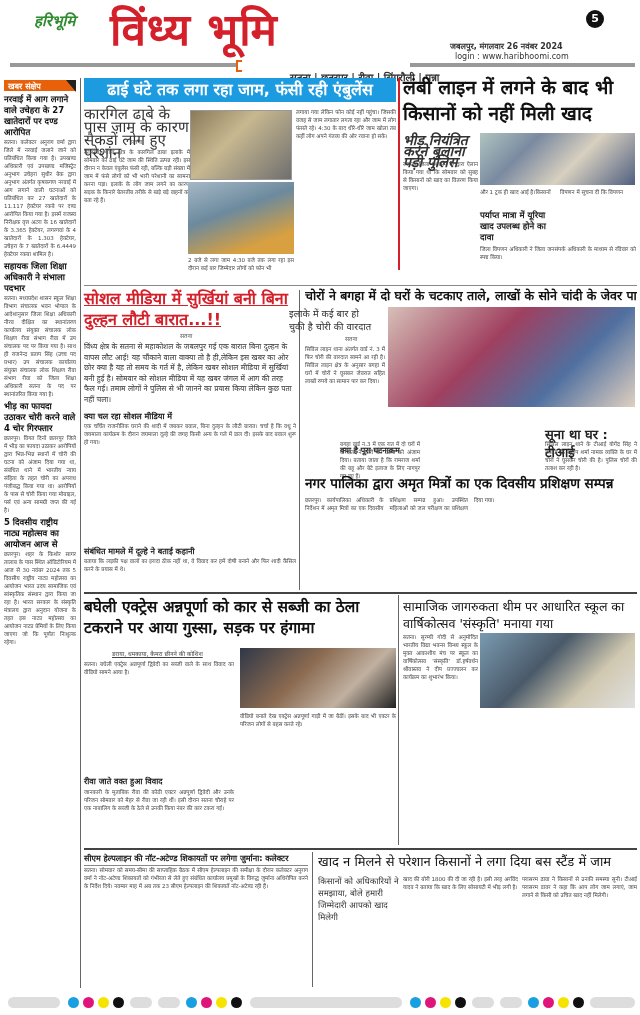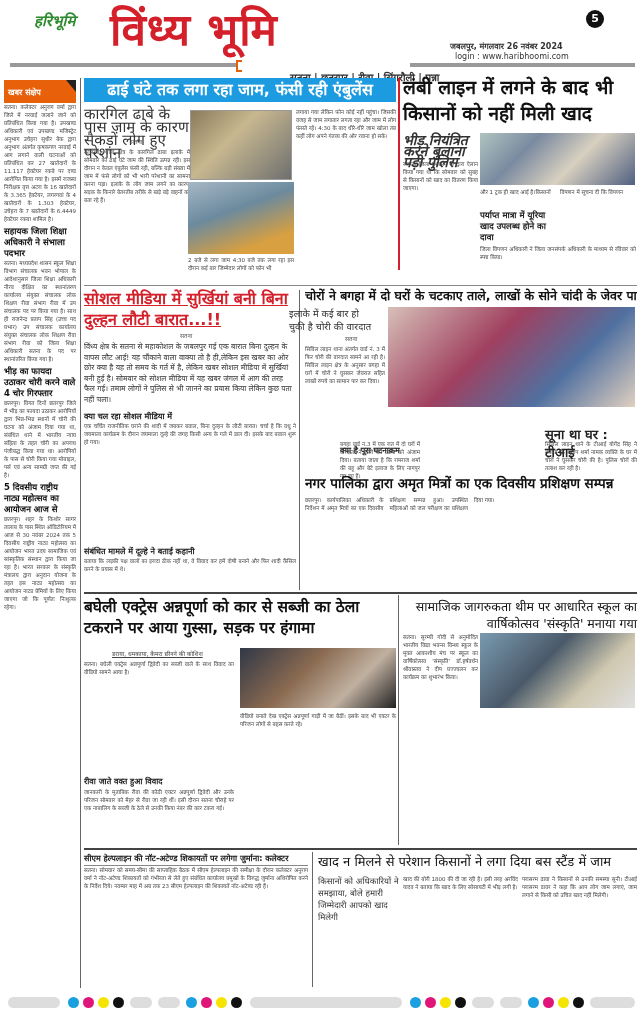--- a/index.html
+++ b/index.html
@@ -7,21 +7,21 @@
   .abs { position: absolute; }
   .masthead-brand { left: 34px; top: 10px; color: #2e8b2e; font-weight: bold; font-size: 15px; font-style: italic; }
   .masthead-title { left: 110px; top: 2px; color: #d4202a; font-size: 44px; font-weight: bold; letter-spacing: 1px; line-height: 56px; }
   .page-num { left: 586px; top: 10px; width: 18px; height: 18px; border-radius: 50%; background: #111; color: #fff; font-size: 11px; font-weight: bold; text-align: center; line-height: 18px; }
   .dateline { left: 450px; top: 40px; font-size: 8px; font-weight: bold; color: #333; }
   .login { left: 455px; top: 52px; font-size: 8px; color: #333; }
   .grey-bar { left: 10px; top: 63px; width: 228px; height: 4px; background: #999; }
   .grey-bar2 { left: 410px; top: 63px; width: 225px; height: 4px; background: #999; }
   .cities { left: 290px; top: 70px; font-size: 10px; font-weight: bold; color: #333; }
   .col-left { left: 4px; top: 80px; width: 72px; }
-  .khabar-tag { background: #e8600a; color: #fff; font-weight: bold; font-size: 8px; padding: 6px 4px; width: 72px; position: relative; }
+  .khabar-tag { background: #e8600a; color: #fff; font-weight: bold; font-size: 8px; padding: 0 4px; width: 72px; position: relative; }
   .khabar-tag::after { content: ""; position: absolute; right: 0; top: 0; border-top: 12px solid #222; border-left: 10px solid transparent; }
   .brief-head { font-weight: bold; font-size: 8.5px; line-height: 11px; margin-top: 3px; color: #111; }
   .brief-body { font-size: 5.5px; line-height: 8px; color: #444; text-align: justify; }
   .vline { background: #666; width: 1px; }
   .hline { background: #444; height: 2px; }
   .blue-head { background: #1d9be0; color: #fff; font-weight: bold; text-align: center; }
   .red-text { color: #d4202a; font-weight: bold; }
   .body-text { font-size: 5.5px; line-height: 8px; color: #444; text-align: justify; }
   .sub-head { font-weight: bold; color: #222; }
   .photo { background: linear-gradient(135deg,#8a7a5a,#c8b890 40%,#6f6f6f); border: 1px solid #999; }
@@ -42,20 +42,21 @@
 <div class="abs page-num">5</div>
 <div class="abs dateline">जबलपुर, मंगलवार 26 नवंबर 2024</div>
 <div class="abs login">login : www.haribhoomi.com</div>
 <div class="abs grey-bar"></div>
 <div class="abs" style="left:236px;top:60px;width:6px;height:12px;border-left:2px solid #e8600a;border-top:2px solid #e8600a;border-bottom:2px solid #e8600a;"></div>
 <div class="abs grey-bar2"></div>
 <div class="abs cities">सतना | छतरपुर | रीवा | सिंगरौली | पन्ना</div>
 
 <div class="abs col-left">
   <div class="khabar-tag">खबर संक्षेप</div>
+  <div class="brief-head">नरवाई में आग लगाने वाले उचेहरा के 27 खातेदारों पर दण्ड आरोपित</div>
   <div class="brief-body">सतना। कलेक्टर अनुराग वर्मा द्वारा जिले में नरवाई जलाने जाने को प्रतिबंधित किया गया है। उपखण्ड अधिकारी एवं उपखण्ड मजिस्ट्रेट अनुभाग उचेहरा सुधीर बेक द्वारा अनुभाग अंतर्गत कृषकगण नरवाई में आग लगाने वाली घटनाओं को प्रतिबंधित कर 27 खातेदारों के 11.117 हेक्टेयर रकबे पर दण्ड आरोपित किया गया है। इसमें राजस्व निरीक्षक वृत्त अटरा के 16 खातेदारों के 3.365 हेक्टेयर, लगरगवां के 4 खातेदारों के 1.303 हेक्टेयर, उचेहरा के 7 खातेदारों के 6.4449 हेक्टेयर रकबा शामिल है।</div>
   <div class="brief-head">सहायक जिला शिक्षा अधिकारी ने संभाला पदभार</div>
   <div class="brief-body">सतना। मध्यप्रदेश शासन स्कूल शिक्षा विभाग संचालक भवन भोपाल के आदेशानुसार जिला शिक्षा अधिकारी नीरव दीक्षित का स्थानांतरण कार्यालय संयुक्त संचालक लोक शिक्षण रीवा संभाग रीवा में उप संचालक पद पर किया गया है। साथ ही राजनेन्द्र प्रताप सिंह (उच्च पद प्रभार) उप संचालक कार्यालय संयुक्त संचालक लोक शिक्षण रीवा संभाग रीवा को जिला शिक्षा अधिकारी सतना के पद पर स्थानांतरित किया गया है।</div>
   <div class="brief-head">भीड़ का फायदा उठाकर चोरी करने वाले 4 चोर गिरफ्तार</div>
   <div class="brief-body">छतरपुर। विगत दिनों छतरपुर जिले में भीड़ का फायदा उठाकर आरोपियों द्वारा भिन्न-भिन्न स्थानों में चोरी की घटना को अंजाम दिया गया था, संबंधित थाने में भारतीय न्याय संहिता के तहत चोरी का अपराध पंजीबद्ध किया गया था। आरोपियों के पास से चोरी किया गया मोबाइल, पर्स एवं अन्य सामग्री जप्त की गई है।</div>
   <div class="brief-head">5 दिवसीय राष्ट्रीय नाट्य महोत्सव का आयोजन आज से</div>
   <div class="brief-body">छतरपुर। शहर के किशोर सागर तालाब के पास स्थित ऑडिटोरियम में आज से 30 नवंबर 2024 तक 5 दिवसीय राष्ट्रीय नाट्य महोत्सव का आयोजन भारत उदय सामाजिक एवं सांस्कृतिक संस्थान द्वारा किया जा रहा है। भारत सरकार के संस्कृति मंत्रालय द्वारा अनुदान योजना के तहत इस नाट्य महोत्सव का आयोजन नाट्य प्रेमियों के लिए किया जाएगा जो कि पूर्णतः निःशुल्क रहेगा।</div>
 </div>
 <div class="abs vline" style="left:80px;top:78px;height:910px;"></div>
 
@@ -106,21 +107,21 @@
 
 <div class="abs dark-head" style="left:84px;top:597px;width:312px;font-size:15.5px;line-height:21px;">बघेली एक्ट्रेस अन्नपूर्णा को कार से सब्जी का ठेला टकराने पर आया गुस्सा, सड़क पर हंगामा</div>
 <div class="abs" style="left:112px;top:650px;font-size:6px;color:#444;text-decoration:underline;">डराया, धमकाया, कैमरा छीनने की कोशिश</div>
 <div class="abs photo5" style="left:240px;top:648px;width:156px;height:60px;"></div>
 <div class="abs body-text" style="left:84px;top:660px;width:150px;height:100px;overflow:hidden;">सतना। बघेली एक्ट्रेस अन्नपूर्णा द्विवेदी का सब्जी वाले के साथ विवाद का वीडियो सामने आया है।</div>
 <div class="abs sub-head" style="left:84px;top:775px;font-size:8px;">रीवा जाते वक्त हुआ विवाद</div>
 <div class="abs body-text" style="left:84px;top:788px;width:150px;">जानकारी के मुताबिक रीवा की कोठी एक्टर अन्नपूर्णा द्विवेदी और उनके परिजन सोमवार को मैहर से रीवा जा रही थीं। इसी दौरान सतना चौराहे पर एक नाबालिग के सब्जी के ठेले से उनकी किया नंबर की कार टकरा गई।</div>
 <div class="abs body-text" style="left:240px;top:712px;width:156px;">वीडियो बनाते देख एक्ट्रेस अन्नपूर्णा गाड़ी में जा बैठीं। इसके बाद भी एक्टर के परिजन लोगों से बहस करते रहे।</div>
 <div class="abs vline" style="left:398px;top:595px;height:250px;"></div>
 
-<div class="abs dark-head" style="left:403px;top:598px;width:234px;font-size:12.5px;line-height:17px;text-align:right;font-weight:normal;color:#111;">सामाजिक जागरुकता थीम पर आधारित स्कूल का वार्षिकोत्सव 'संस्कृति' मनाया गया</div>
+<div class="abs dark-head" style="left:403px;top:598px;width:234px;font-size:12.5px;line-height:17px;text-align:left;font-weight:normal;color:#111;">सामाजिक जागरुकता थीम पर आधारित स्कूल का वार्षिकोत्सव 'संस्कृति' मनाया गया</div>
 <div class="abs body-text" style="left:403px;top:633px;width:75px;height:210px;overflow:hidden;">सतना। सुरम्यी गोदी से अनुमोदित भारतीय विद्या भवन्स विन्ध्य स्कूल के मुक्त आकाशीय मंच पर स्कूल का वार्षिकोत्सव 'संस्कृति' डॉ.हर्षवर्धन श्रीवास्तव ने दीप प्रज्ज्वलन कर कार्यक्रम का शुभारंभ किया।</div>
 <div class="abs photo6" style="left:480px;top:633px;width:155px;height:75px;"></div>
 
 <div class="abs hline" style="left:84px;top:848px;width:553px;"></div>
 
 <div class="abs" style="left:84px;top:852px;width:224px;font-size:8px;font-weight:bold;color:#222;border-bottom:1px solid #888;padding-bottom:2px;">सीएम हेल्पलाइन की नॉट-अटेण्ड शिकायतों पर लगेगा जुर्माना: कलेक्टर</div>
 <div class="abs body-text" style="left:84px;top:866px;width:224px;height:120px;overflow:hidden;">सतना। सोमवार को समय-सीमा की साप्ताहिक बैठक में सीएम हेल्पलाइन की समीक्षा के दौरान कलेक्टर अनुराग वर्मा ने नॉट-अटेण्ड शिकायतों को गंभीरता से लेते हुए संबंधित कार्यालय प्रमुखों के विरुद्ध जुर्माना अधिरोपित करने के निर्देश दिये। नवम्बर माह में अब तक 23 सीएम हेल्पलाइन की शिकायतें नॉट-अटेण्ड रही हैं।</div>
 <div class="abs vline" style="left:312px;top:852px;height:135px;"></div>
 
 <div class="abs dark-head" style="left:318px;top:853px;width:320px;font-size:13px;line-height:18px;white-space:nowrap;overflow:hidden;font-weight:normal;">खाद न मिलने से परेशान किसानों ने लगा दिया बस स्टैंड में जाम</div>

